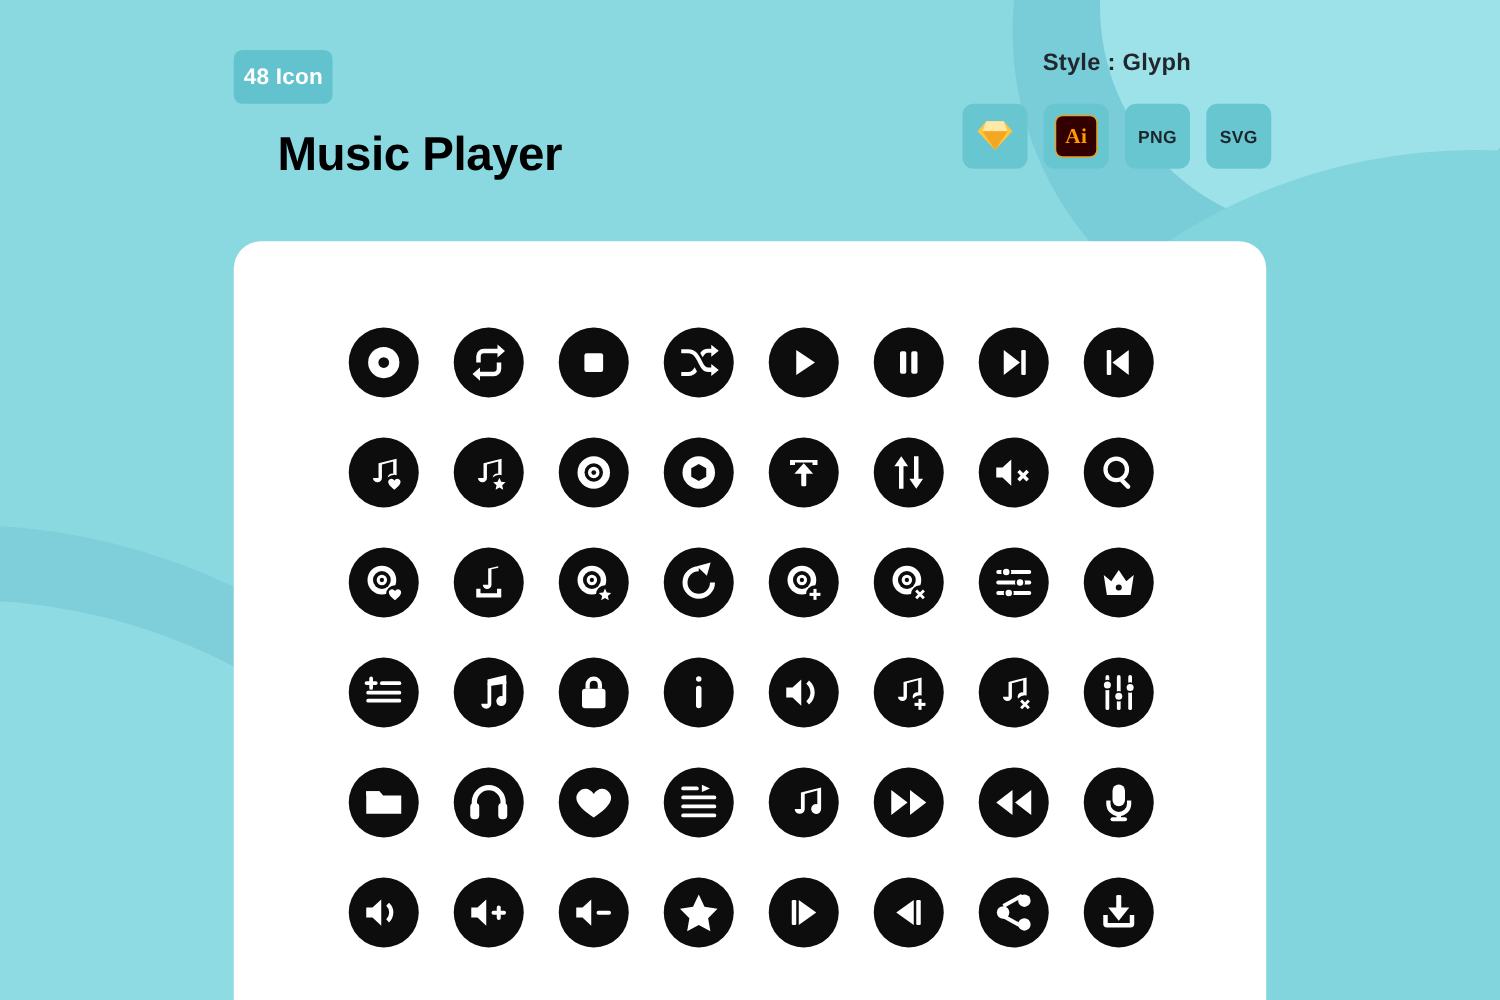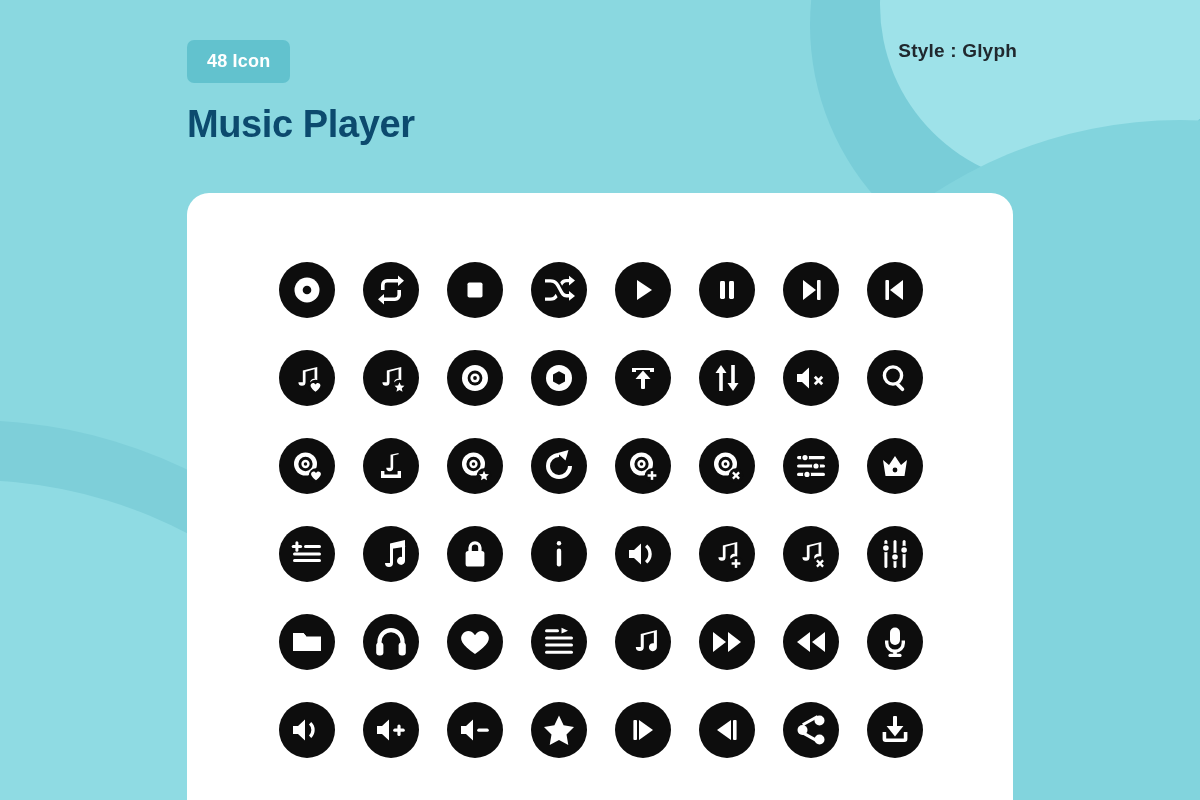--- a/index.html
+++ b/index.html
@@ -46,30 +46,31 @@
     position: absolute;
     left: 187px; top: 40px;
     width: 830px; height: 130px;
   }
   #badge-count {
     display: inline-block;
     background: #62c2ce;
     color: #ffffff;
     font-size: 18px;
     font-weight: bold;
-    padding: 11px 20px;
+    padding: 11px 8px;
     border-radius: 7px;
     letter-spacing: .2px;
   }
   #page-title {
     margin-top: 20px;
-    color: #0c4a6e;
+    color: #000000;
     font-size: 38px;
     font-weight: bold;
     letter-spacing: -.4px;
+    margin-left: 35px;
   }
   #header-right {
     position: absolute;
     right: 0; top: 0;
     text-align: center;
   }
   #style-label {
     color: #20282e;
     font-size: 19px;
     font-weight: bold;
@@ -143,20 +144,39 @@
   <div class="deco" id="deco-circle-c"></div>
   <div class="deco" id="deco-circle-d"></div>
   <div class="deco" id="deco-circle-e"></div>
 
   <div id="header">
     <div id="badge-count">48 Icon</div>
     <div id="page-title">Music Player</div>
 
     <div id="header-right">
       <div id="style-label">Style : Glyph</div>
+      <div id="format-list">
+
+        <div class="format-chip">
+          <span class="chip-glyph">
+            <svg width="30" height="28" viewBox="0 0 30 28">
+              <path d="M8 3 H22 L29 11 L15 26 L1 11 Z" fill="#ffc53d"></path>
+              <path d="M8 3 H22 L25 11 H5 Z" fill="#ffe9a8"></path>
+              <path d="M5 11 H25 L15 26 Z" fill="#f5a623"></path>
+            </svg>
+          </span>
+        </div>
+
+        <div class="format-chip">
+          <span class="ai-box">Ai</span>
+        </div>
+
+        <div class="format-chip">PNG</div>
+        <div class="format-chip">SVG</div>
+      </div>
     </div>
   </div>
 
   <div id="icon-card">
     <div id="icon-grid">
         <div class="icon-cell">
           <svg width="34" height="34" viewBox="0 0 34 34" fill="#ffffff">
             <circle cx="17" cy="17" r="12.5"></circle>
             <circle cx="17" cy="17" r="4.3" fill="#0d0d0d"></circle>
           </svg>

